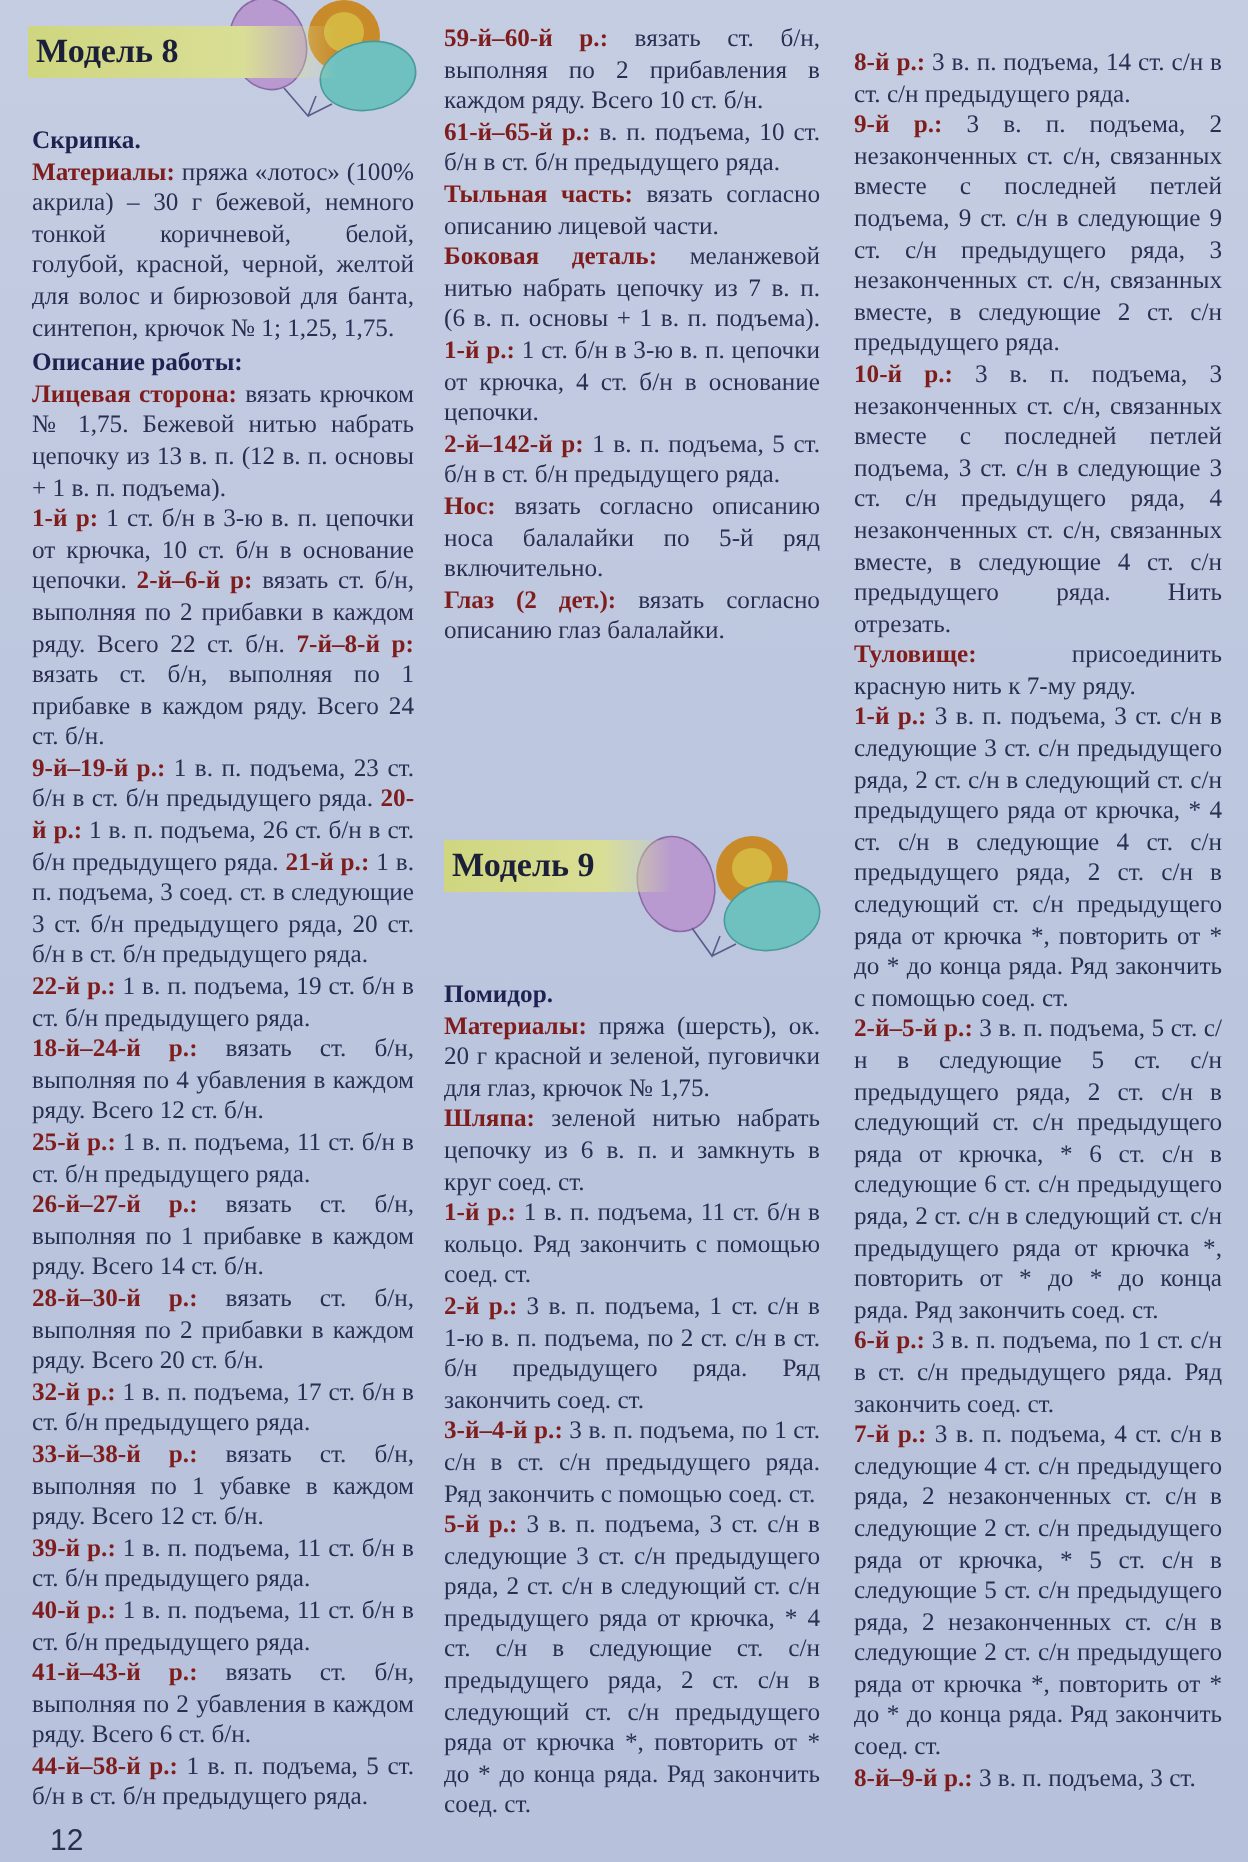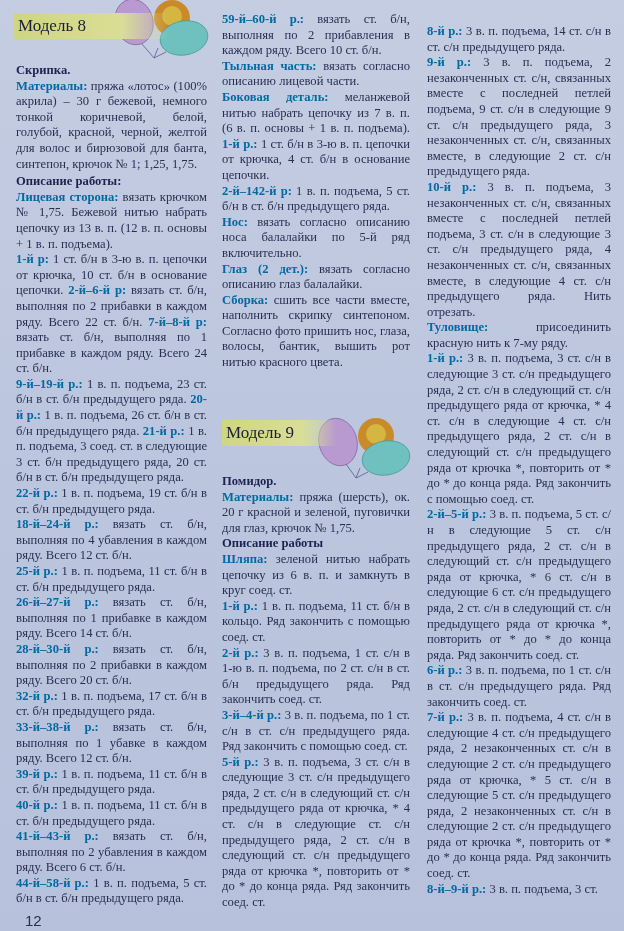--- a/index.html
+++ b/index.html
@@ -14,25 +14,25 @@
     position: absolute;
     font-size: 12.6px;
     line-height: 15.6px;
     text-align: justify;
     hyphens: manual;
   }
   .col1 { left: 16px; top: 0; width: 191px; }
   .col2 { left: 222px; top: 0; width: 188px; }
   .col3 { left: 427px; top: 0; width: 184px; }
   p { margin: 0; }
-  b { color: #0369a1; }
+  b { color: #7f1d1d; }
   .model-head {
     position: absolute; height: 26px;
     background: linear-gradient(90deg, #cfd67f 0%, #d9de96 70%, rgba(217,222,150,0) 100%);
-    font-weight: normal; font-size: 17px; line-height: 26px;
+    font-weight: bold; font-size: 17px; line-height: 26px;
     color: #1b1f38; padding-left: 4px;
   }
   .subhead { font-weight: bold; color: #1f2250; }
   .balloons { position: absolute; }
   .page-num {
     position: absolute; left: 25px; top: 912px;
     font-family: "Liberation Sans", "DejaVu Sans", sans-serif;
     font-size: 15px; color: #2b2f4f;
   }
 </style>
@@ -70,44 +70,43 @@
   <p><b>32-й р.:</b><span> 1 в. п. подъема, 17 ст. б/н в ст. б/н предыдущего ряда.</span></p>
   <p><b>33-й–38-й р.:</b><span> вязать ст. б/н, выполняя по 1 убавке в каждом ряду. Всего 12 ст. б/н.</span></p>
   <p><b>39-й р.:</b><span> 1 в. п. подъема, 11 ст. б/н в ст. б/н предыдущего ряда.</span></p>
   <p><b>40-й р.:</b><span> 1 в. п. подъема, 11 ст. б/н в ст. б/н предыдущего ряда.</span></p>
   <p><b>41-й–43-й р.:</b><span> вязать ст. б/н, выполняя по 2 убавления в каждом ряду. Всего 6 ст. б/н.</span></p>
   <p><b>44-й–58-й р.:</b><span> 1 в. п. подъема, 5 ст. б/н в ст. б/н предыдущего ряда.</span></p>
 </div>
 
 <div class="col col2" style="top:12px">
   <p><b>59-й–60-й р.:</b><span> вязать ст. б/н, выполняя по 2 прибавления в каждом ряду. Всего 10 ст. б/н.</span></p>
+  <p><b>61-й–65-й р.:</b><span> в. п. подъема, 10 ст. б/н в ст. б/н предыдущего ряда.</span></p>
   <p><b>Тыльная часть:</b><span> вязать согласно описанию лицевой части.</span></p>
   <p><b>Боковая деталь:</b><span> меланжевой нитью набрать цепочку из 7 в. п. (6 в. п. основы + 1 в. п. подъема).</span>
     <b>1-й р.:</b><span> 1 ст. б/н в 3-ю в. п. цепочки от крючка, 4 ст. б/н в основание цепочки.</span></p>
   <p><b>2-й–142-й р:</b><span> 1 в. п. подъема, 5 ст. б/н в ст. б/н предыдущего ряда.</span></p>
   <p><b>Нос:</b><span> вязать согласно описанию носа балалайки по 5-й ряд включительно.</span></p>
   <p><b>Глаз (2 дет.):</b><span> вязать согласно описанию глаз балалайки.</span></p>
-  <p><b>Сборка:</b><span> сшить все части вместе, наполнить скрипку синтепоном. Согласно фото пришить нос, глаза, волосы, бантик, вышить рот нитью красного цвета.</span></p>
 </div>
 
 <svg class="balloons" style="left:316px;top:416px" width="100" height="64" viewBox="0 0 100 64">
   <ellipse cx="60" cy="20" rx="18" ry="18" fill="#c98a2a"></ellipse>
   <ellipse cx="60" cy="18" rx="10" ry="10" fill="#d8c94a" opacity="0.7"></ellipse>
   <ellipse cx="22" cy="26" rx="19" ry="24" fill="#b89ad0" stroke="#8a6aa4" stroke-width="0.8" transform="rotate(-15 22 26)"></ellipse>
   <ellipse cx="70" cy="42" rx="24" ry="17" fill="#6fc1c0" stroke="#4a9a9b" stroke-width="0.8" transform="rotate(-10 70 42)"></ellipse>
   <path d="M30 48 L40 62 L44 52 M40 62 L52 56" stroke="#5a5a8a" stroke-width="0.8" fill="none"></path>
 </svg>
 <div class="model-head" style="left:222px;top:420px;width:110px;">
   <span>Модель 9</span>
 </div>
 
-<div class="col col2" style="top:474px">
+<div class="col col2" style="top:490px">
   <p class="subhead">Помидор.</p>
   <p><b>Материалы:</b><span> пряжа (шерсть), ок. 20 г красной и зеленой, пуговички для глаз, крючок № 1,75.</span></p>
-  <p class="subhead">Описание работы</p>
   <p><b>Шляпа:</b><span> зеленой нитью набрать цепочку из 6 в. п. и замкнуть в круг соед. ст.</span></p>
   <p><b>1-й р.:</b><span> 1 в. п. подъема, 11 ст. б/н в кольцо. Ряд закончить с помощью соед. ст.</span></p>
   <p><b>2-й р.:</b><span> 3 в. п. подъема, 1 ст. с/н в 1-ю в. п. подъема, по 2 ст. с/н в ст. б/н предыдущего ряда. Ряд закончить соед. ст.</span></p>
   <p><b>3-й–4-й р.:</b><span> 3 в. п. подъема, по 1 ст. с/н в ст. с/н предыдущего ряда. Ряд закончить с помощью соед. ст.</span></p>
   <p><b>5-й р.:</b><span> 3 в. п. подъема, 3 ст. с/н в следующие 3 ст. с/н предыдущего ряда, 2 ст. с/н в следующий ст. с/н предыдущего ряда от крючка, * 4 ст. с/н в следующие ст. с/н предыдущего ряда, 2 ст. с/н в следующий ст. с/н предыдущего ряда от крючка *, повторить от * до * до конца ряда. Ряд закончить соед. ст.</span></p>
 </div>
 
 <div class="col col3" style="top:24px">
   <p><b>8-й р.:</b><span> 3 в. п. подъема, 14 ст. с/н в ст. с/н предыдущего ряда.</span></p>
   <p><b>9-й р.:</b><span> 3 в. п. подъема, 2 незаконченных ст. с/н, связанных вместе с последней петлей подъема, 9 ст. с/н в следующие 9 ст. с/н предыдущего ряда, 3 незаконченных ст. с/н, связанных вместе, в следующие 2 ст. с/н предыдущего ряда.</span></p>

